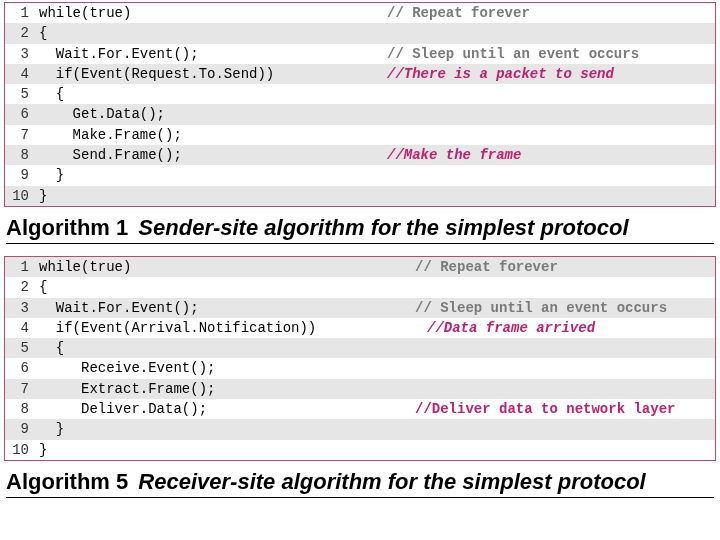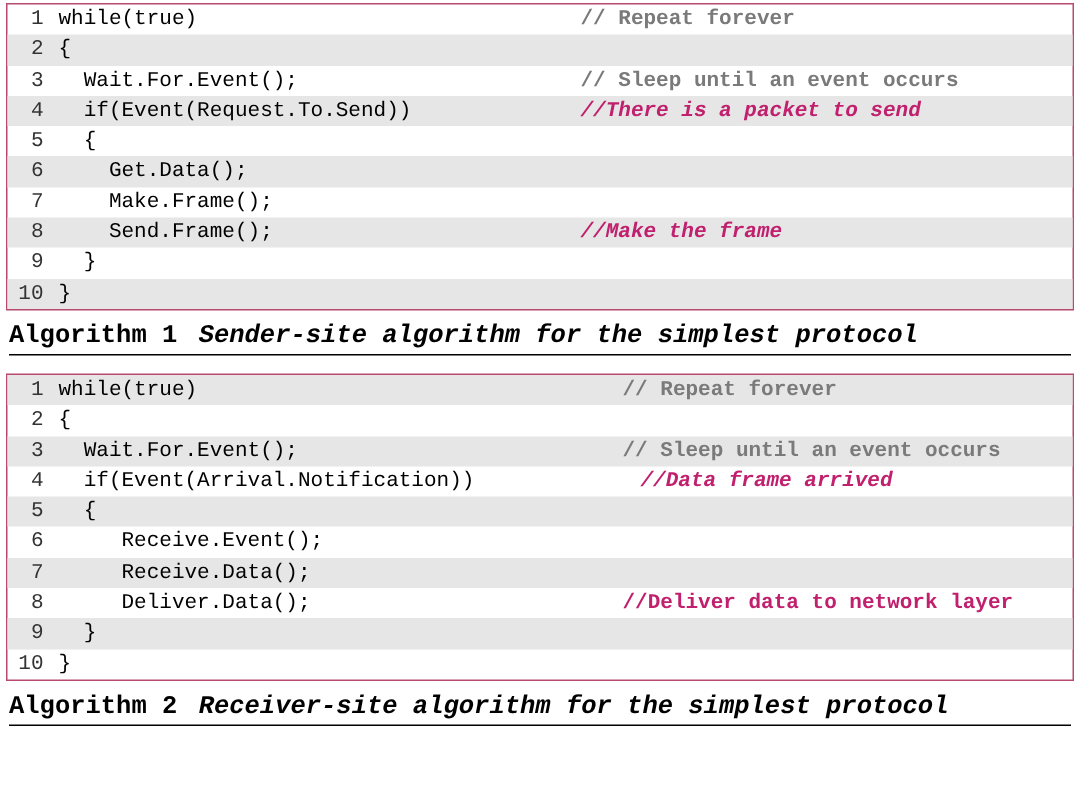--- a/index.html
+++ b/index.html
@@ -37,22 +37,22 @@
   }
   .comment {
     white-space: pre;
     padding-left: 6px;
   }
   .comment.grey { color: #7a7a7a; font-weight: bold; }
   .comment.red  { color: #c0206d; font-weight: bold; font-style: italic; }
   .comment.redn { color: #c0206d; font-weight: bold; }
   .caption {
     margin: 6px 6px 10px 6px;
-    font-family: Liberation Mono, monospace;
-    font-size: 17px;
+    font-family: Liberation Sans, sans-serif;
+    font-size: 22px;
     border-bottom: 1px solid #000;
     padding-bottom: 2px;
     display: inline-block;
     width: calc(100% - 12px);
   }
   .caption .algo-label { font-weight: bold; }
   .caption .algo-desc { font-style: italic; font-weight: bold; margin-left: 4px; }
 </style>
 </head>
 <body>
@@ -166,21 +166,21 @@
     </div>
     <div class="code-line">
       <div class="ln">6</div>
       <div style="display: flex; flex: 1 1 0%; position: relative;">
         <div class="code-text">     Receive.Event();</div>
       </div>
     </div>
     <div class="code-line striped">
       <div class="ln">7</div>
       <div style="display: flex; flex: 1 1 0%; position: relative;">
-        <div class="code-text">     Receive.Data();</div>
+        <div class="code-text">     Extract.Frame();</div>
       </div>
     </div>
     <div class="code-line">
       <div class="ln">8</div>
       <div style="display: flex; flex: 1 1 0%; position: relative; align-items: flex-end;">
         <div class="code-text">     Deliver.Data();</div>
         <div class="comment redn" style="position: absolute; left: 370px;">//Deliver data to network layer</div>
       </div>
     </div>
     <div class="code-line striped">
@@ -190,18 +190,18 @@
       </div>
     </div>
     <div class="code-line">
       <div class="ln">10</div>
       <div style="display: flex; flex: 1 1 0%; position: relative;">
         <div class="code-text">}</div>
       </div>
     </div>
   </div>
 <div class="caption">
-  <span class="algo-label">Algorithm 2</span>
+  <span class="algo-label">Algorithm 5</span>
   <span class="algo-desc">Receiver-site algorithm for the simplest protocol</span>
 </div>
 
 
 
 
 </body></html>

